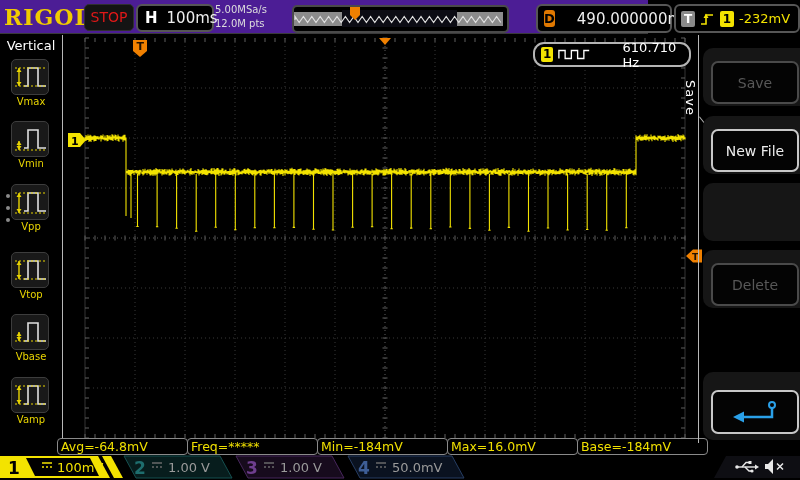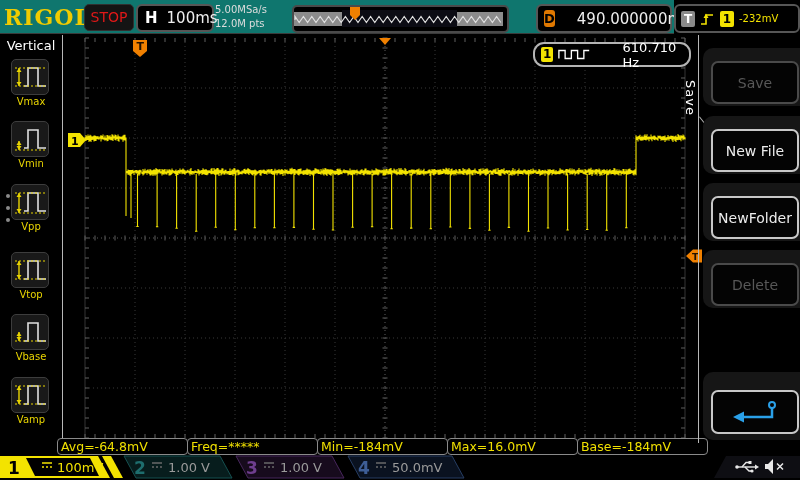--- a/index.html
+++ b/index.html
@@ -1,19 +1,19 @@
 <!DOCTYPE html>
 <html><head>
 <meta charset="utf-8">
 <style>
   html,body{margin:0;padding:0;background:#222;}
   #scope{position:relative;width:800px;height:480px;background:#000;overflow:hidden;
          font-family:"DejaVu Sans","Liberation Sans",sans-serif;}
   
-  .topbar{position:absolute;left:0;top:0;width:648px;height:33px;background:#0f766e;border-bottom:1px solid #3a3a3a;padding-left:26px;}
+  .topbar{position:absolute;left:0;top:0;width:648px;height:33px;background:#4c1d95;border-bottom:1px solid #3a3a3a;}
   .logo{position:absolute;left:4px;top:4px;font-family:"DejaVu Serif","Liberation Serif",serif;
         font-weight:bold;font-size:22px;color:#f0cb00;letter-spacing:1px;}
   .stop-btn{position:absolute;left:84px;top:4px;width:48px;height:25px;background:#141414;border:1px solid #303030;
         border-radius:5px;color:#e01818;font-weight:normal;font-size:14px;text-align:center;line-height:25px;}
   .h-box{position:absolute;left:136px;top:4px;width:74px;height:24px;border:2px solid #565656;border-radius:6px;
         display:flex;align-items:center;background:#000;}
   .h-label{color:#fff;font-weight:bold;font-size:15px;margin-left:7px;}
   .h-val{color:#eee;font-size:15px;margin-left:9px;}
   .srate{position:absolute;left:215px;top:3px;color:#ddd;font-size:10px;line-height:13.5px;}
   .posbar{position:absolute;left:292px;top:5px;width:213px;height:24px;border:2px solid #4a4a4a;border-radius:5px;background:#000;}
@@ -21,21 +21,21 @@
         display:flex;align-items:center;background:#000;}
   .d-badge{width:16px;height:17px;background:#e07800;border-radius:3px;color:#000;font-weight:bold;font-size:13px;
         text-align:center;line-height:17px;margin-left:6px;}
   .d-val{color:#eee;font-size:15px;margin-left:22px;}
   .t-box{position:absolute;left:674px;top:4px;width:122px;height:25px;border:2px solid #565656;border-radius:6px;
         display:flex;align-items:center;gap:5px;background:#000;}
   .t-badge{width:14px;height:16px;background:#8a8a8a;border-radius:2px;color:#fff;font-weight:bold;font-size:12px;
         text-align:center;line-height:16px;margin-left:5px;}
   .tsrc-badge{width:14px;height:16px;background:#f3e300;border-radius:2px;color:#000;font-weight:bold;font-size:12px;
         text-align:center;line-height:16px;}
-  .t-level{color:#f3e300;font-size:10px;}
+  .t-level{color:#f3e300;font-size:13px;}
   
   .v-title{position:absolute;left:0;top:38px;width:62px;text-align:center;color:#fff;font-size:13px;}
   .sep-left{position:absolute;left:62px;top:35px;width:1px;height:414px;background:#b8b8b8;}
   .sep-right{position:absolute;left:698px;top:35px;width:1px;height:408px;background:#b8b8b8;}
   .sep-diag{position:absolute;left:699px;top:117px;width:1px;height:16px;background:#b8b8b8;transform:rotate(-38deg);transform-origin:top left;}
   .skey{position:absolute;left:11px;width:40px;}
   .skey-icon{width:38px;height:36px;background:#191919;border:1px solid #3d3d3d;border-radius:5px;box-sizing:border-box;}
   .skey-label{width:40px;text-align:center;color:#e8d400;font-size:10px;margin-top:1px;}
   .page-dot{position:absolute;left:6px;width:4px;height:4px;border-radius:50%;background:#8a8a8a;}
   
@@ -228,21 +228,20 @@
   <div class="save-tab">Save</div>
 
   <div class="mkey" style="top:48px;height:58px"></div>
   <div class="mkey" style="top:116px;height:58px"></div>
   <div class="mkey" style="top:183px;height:58px"></div>
   <div class="mkey" style="top:250px;height:58px"></div>
   <div class="mkey" style="top:372px;height:68px"></div>
 
   <div class="menu-btn disabled" style="top:61px">Save</div>
   <div class="menu-btn enabled" style="top:129px">New File</div>
-  <div class="menu-btn enabled" style="top:196px">NewFolder</div>
   <div class="menu-btn disabled" style="top:263px">Delete</div>
   <div class="menu-btn enabled" style="top:390px;height:40px">
     <svg width="60" height="28" viewBox="0 0 60 28">
       <circle cx="47" cy="7" r="3" fill="none" stroke="#2aa0e8" stroke-width="2"></circle>
       <path d="M47,10 V19 H18" fill="none" stroke="#2aa0e8" stroke-width="2.5"></path>
       <polygon points="19,13.5 19,24.5 8,19" fill="#2aa0e8"></polygon>
     </svg>
   </div>
 
   <svg class="bottombar" width="800" height="27">

